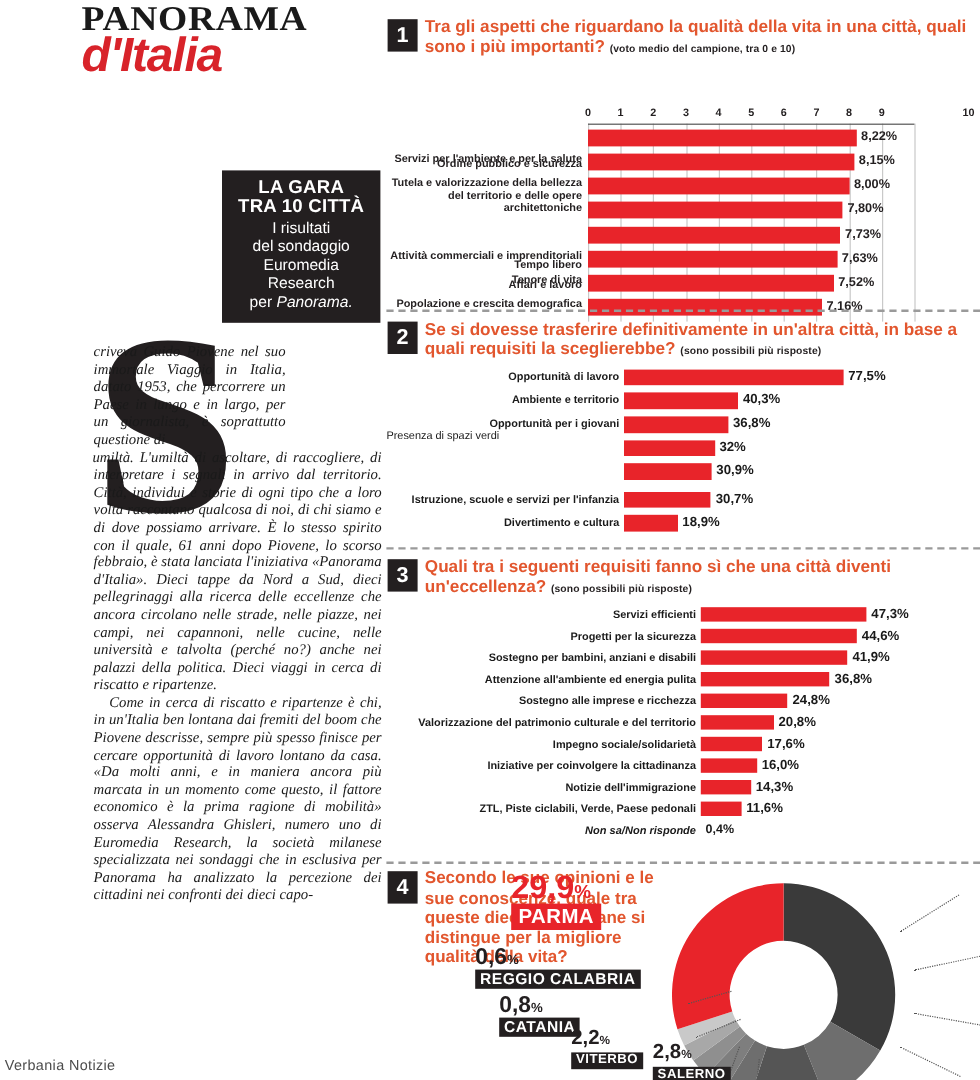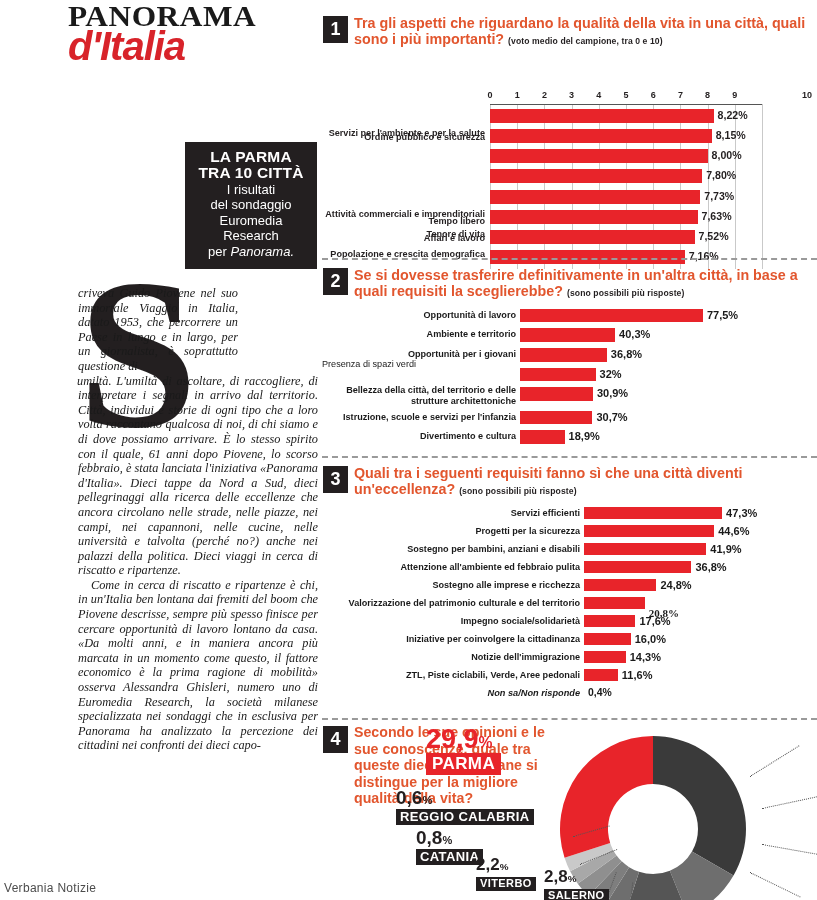--- a/index.html
+++ b/index.html
@@ -140,21 +140,21 @@
 <div class="page">
 
   <div class="left-col">
 
     <div class="masthead">
       <div class="mast-panorama">PANORAMA</div>
       <div class="mast-italia"><span>d'Italia</span></div>
     </div>
 
     <div class="blackbox">
-      <div class="bb-l1">LA PARMA</div>
+      <div class="bb-l1">LA GARA</div>
       <div class="bb-l1">TRA 10 CITTÀ</div>
       <div class="bb-l2">I risultati</div>
       <div class="bb-l2">del sondaggio</div>
       <div class="bb-l2">Euromedia</div>
       <div class="bb-l2">Research</div>
       <div class="bb-l2"><span>per </span><span class="it">Panorama.</span></div>
     </div>
 
     <div class="dropcap">S</div>
 
@@ -204,20 +204,21 @@
             <i style="left: 244.8px; height: 165.6px;"></i>
             <i style="left: 272px; height: 165.6px;"></i>
           </div>
           <div class="c1-plot"></div>
           <div class="c1-lab" style="position: absolute; left: 0px; width: 163px; top: 18px; text-align: right; font-size: 9.1px; font-weight: bold; line-height: 10.3px; margin-top: 24px;">Ordine pubblico e sicurezza</div>
           <div class="c1-bar" style="position: absolute; left: 168px; top: 19px; width: 223.584px; height: 14px; background: rgb(232, 36, 42);"></div>
           <div class="c1-val" style="position: absolute; left: 395.584px; top: 19px; font-size: 10.6px; font-weight: bold;">8,22%</div>
           <div class="c1-lab" style="position: absolute; left: 0px; width: 163px; top: 38.2px; text-align: right; font-size: 9.1px; font-weight: bold; line-height: 10.3px;">Servizi per l'ambiente e per la salute</div>
           <div class="c1-bar" style="position: absolute; left: 168px; top: 39.2px; width: 221.68px; height: 14px; background: rgb(232, 36, 42);"></div>
           <div class="c1-val" style="position: absolute; left: 393.68px; top: 39.2px; font-size: 10.6px; font-weight: bold;">8,15%</div>
+          <div class="c1-lab two" style="position: absolute; left: 0px; width: 163px; top: 58.4px; text-align: right; font-size: 9.1px; font-weight: bold; line-height: 10.3px;">Tutela e valorizzazione della bellezza del territorio e delle opere architettoniche</div>
           <div class="c1-bar" style="position: absolute; left: 168px; top: 59.4px; width: 217.6px; height: 14px; background: rgb(232, 36, 42);"></div>
           <div class="c1-val" style="position: absolute; left: 389.6px; top: 59.4px; font-size: 10.6px; font-weight: bold;">8,00%</div>
           <div class="c1-lab" style="position: absolute; left: 0px; width: 163px; top: 78.6px; text-align: right; font-size: 9.1px; font-weight: bold; line-height: 10.3px; margin-top: 48px;">Tempo libero</div>
           <div class="c1-bar" style="position: absolute; left: 168px; top: 79.6px; width: 212.16px; height: 14px; background: rgb(232, 36, 42);"></div>
           <div class="c1-val" style="position: absolute; left: 384.16px; top: 79.6px; font-size: 10.6px; font-weight: bold;">7,80%</div>
           <div class="c1-lab" style="position: absolute; left: 0px; width: 163px; top: 98.8px; text-align: right; font-size: 9.1px; font-weight: bold; line-height: 10.3px; margin-top: 44px;">Affari e lavoro</div>
           <div class="c1-bar" style="position: absolute; left: 168px; top: 99.8px; width: 210.256px; height: 14px; background: rgb(232, 36, 42);"></div>
           <div class="c1-val" style="position: absolute; left: 382.256px; top: 99.8px; font-size: 10.6px; font-weight: bold;">7,73%</div>
           <div class="c1-lab" style="position: absolute; left: 0px; width: 163px; top: 119px; text-align: right; font-size: 9.1px; font-weight: bold; line-height: 10.3px;">Attività commerciali e imprenditoriali</div>
           <div class="c1-bar" style="position: absolute; left: 168px; top: 120px; width: 207.536px; height: 14px; background: rgb(232, 36, 42);"></div>
@@ -246,21 +247,20 @@
           <div style="position: absolute; left: 384.9px; top: 1px; font-size: 11px; font-weight: bold;">77,5%</div>
           <div style="position: absolute; left: 0px; width: 194px; top: 21.6px; text-align: right; font-size: 9.1px; font-weight: bold; line-height: 10.4px;">Ambiente e territorio</div>
           <div style="position: absolute; left: 198px; top: 20.6px; width: 95.108px; height: 13.5px; background: rgb(232, 36, 42);"></div>
           <div style="position: absolute; left: 297.108px; top: 20.6px; font-size: 11px; font-weight: bold;">40,3%</div>
           <div style="position: absolute; left: 0px; width: 194px; top: 41.2px; text-align: right; font-size: 9.1px; font-weight: bold; line-height: 10.4px;">Opportunità per i giovani</div>
           <div style="position: absolute; left: 198px; top: 40.2px; width: 86.848px; height: 13.5px; background: rgb(232, 36, 42);"></div>
           <div style="position: absolute; left: 288.848px; top: 40.2px; font-size: 11px; font-weight: bold;">36,8%</div>
           <div style="position: absolute; left: 0px; width: 194px; top: 51px; text-align: left; font-size: 9.1px; font-weight: normal; line-height: 10.4px;">Presenza di spazi verdi</div>
           <div style="position: absolute; left: 198px; top: 59.8px; width: 75.52px; height: 13.5px; background: rgb(232, 36, 42);"></div>
           <div style="position: absolute; left: 277.52px; top: 59.8px; font-size: 11px; font-weight: bold;">32%</div>
-          <div style="position: absolute; left: 0px; width: 194px; top: 77.4px; text-align: right; font-size: 9.1px; font-weight: bold; line-height: 10.4px;">Bellezza della città, del territorio e delle strutture architettoniche</div>
           <div style="position: absolute; left: 198px; top: 79.4px; width: 72.924px; height: 13.5px; background: rgb(232, 36, 42);"></div>
           <div style="position: absolute; left: 274.924px; top: 79.4px; font-size: 11px; font-weight: bold;">30,9%</div>
           <div style="position: absolute; left: 0px; width: 194px; top: 104px; text-align: right; font-size: 9.1px; font-weight: bold; line-height: 10.4px;">Istruzione, scuole e servizi per l'infanzia</div>
           <div style="position: absolute; left: 198px; top: 103px; width: 72.452px; height: 13.5px; background: rgb(232, 36, 42);"></div>
           <div style="position: absolute; left: 274.452px; top: 103px; font-size: 11px; font-weight: bold;">30,7%</div>
           <div style="position: absolute; left: 0px; width: 194px; top: 123.6px; text-align: right; font-size: 9.1px; font-weight: bold; line-height: 10.4px;">Divertimento e cultura</div>
           <div style="position: absolute; left: 198px; top: 122.6px; width: 44.604px; height: 13.5px; background: rgb(232, 36, 42);"></div>
           <div style="position: absolute; left: 246.604px; top: 122.6px; font-size: 11px; font-weight: bold;">18,9%</div>
         </div>
     </div>
@@ -277,39 +277,39 @@
       <div class="pc" id="chart3" style="position: relative; top: 6px; height: 194px;">
           <div style="position: absolute; left: 0px; width: 258px; top: 2px; text-align: right; font-size: 9.1px; font-weight: bold; line-height: 10.4px;">Servizi efficienti</div>
           <div style="position: absolute; left: 262px; top: 1px; width: 138.116px; height: 12.6px; background: rgb(232, 36, 42);"></div>
           <div style="position: absolute; left: 404.116px; top: 1px; font-size: 11px; font-weight: bold;">47,3%</div>
           <div style="position: absolute; left: 0px; width: 258px; top: 20px; text-align: right; font-size: 9.1px; font-weight: bold; line-height: 10.4px;">Progetti per la sicurezza</div>
           <div style="position: absolute; left: 262px; top: 19px; width: 130.232px; height: 12.6px; background: rgb(232, 36, 42);"></div>
           <div style="position: absolute; left: 396.232px; top: 19px; font-size: 11px; font-weight: bold;">44,6%</div>
           <div style="position: absolute; left: 0px; width: 258px; top: 38px; text-align: right; font-size: 9.1px; font-weight: bold; line-height: 10.4px;">Sostegno per bambini, anziani e disabili</div>
           <div style="position: absolute; left: 262px; top: 37px; width: 122.348px; height: 12.6px; background: rgb(232, 36, 42);"></div>
           <div style="position: absolute; left: 388.348px; top: 37px; font-size: 11px; font-weight: bold;">41,9%</div>
-          <div style="position: absolute; left: 0px; width: 258px; top: 56px; text-align: right; font-size: 9.1px; font-weight: bold; line-height: 10.4px;">Attenzione all'ambiente ed febbraio pulita</div>
+          <div style="position: absolute; left: 0px; width: 258px; top: 56px; text-align: right; font-size: 9.1px; font-weight: bold; line-height: 10.4px;">Attenzione all'ambiente ed energia pulita</div>
           <div style="position: absolute; left: 262px; top: 55px; width: 107.456px; height: 12.6px; background: rgb(232, 36, 42);"></div>
           <div style="position: absolute; left: 373.456px; top: 55px; font-size: 11px; font-weight: bold;">36,8%</div>
           <div style="position: absolute; left: 0px; width: 258px; top: 74px; text-align: right; font-size: 9.1px; font-weight: bold; line-height: 10.4px;">Sostegno alle imprese e ricchezza</div>
           <div style="position: absolute; left: 262px; top: 73px; width: 72.416px; height: 12.6px; background: rgb(232, 36, 42);"></div>
           <div style="position: absolute; left: 338.416px; top: 73px; font-size: 11px; font-weight: bold;">24,8%</div>
           <div style="position: absolute; left: 0px; width: 258px; top: 92px; text-align: right; font-size: 9.1px; font-weight: bold; line-height: 10.4px;">Valorizzazione del patrimonio culturale e del territorio</div>
           <div style="position: absolute; left: 262px; top: 91px; width: 60.736px; height: 12.6px; background: rgb(232, 36, 42);"></div>
-          <div style="position: absolute; left: 326.736px; top: 101px; font-size: 11px; font-weight: bold; font-family: Liberation Serif, serif;">20,8%</div>
+          <div style="position: absolute; left: 326.736px; top: 91px; font-size: 11px; font-weight: bold;">20,8%</div>
           <div style="position: absolute; left: 0px; width: 258px; top: 110px; text-align: right; font-size: 9.1px; font-weight: bold; line-height: 10.4px;">Impegno sociale/solidarietà</div>
           <div style="position: absolute; left: 262px; top: 109px; width: 51.392px; height: 12.6px; background: rgb(232, 36, 42);"></div>
           <div style="position: absolute; left: 317.392px; top: 109px; font-size: 11px; font-weight: bold;">17,6%</div>
           <div style="position: absolute; left: 0px; width: 258px; top: 128px; text-align: right; font-size: 9.1px; font-weight: bold; line-height: 10.4px;">Iniziative per coinvolgere la cittadinanza</div>
           <div style="position: absolute; left: 262px; top: 127px; width: 46.72px; height: 12.6px; background: rgb(232, 36, 42);"></div>
           <div style="position: absolute; left: 312.72px; top: 127px; font-size: 11px; font-weight: bold;">16,0%</div>
           <div style="position: absolute; left: 0px; width: 258px; top: 146px; text-align: right; font-size: 9.1px; font-weight: bold; line-height: 10.4px;">Notizie dell'immigrazione</div>
           <div style="position: absolute; left: 262px; top: 145px; width: 41.756px; height: 12.6px; background: rgb(232, 36, 42);"></div>
           <div style="position: absolute; left: 307.756px; top: 145px; font-size: 11px; font-weight: bold;">14,3%</div>
-          <div style="position: absolute; left: 0px; width: 258px; top: 164px; text-align: right; font-size: 9.1px; font-weight: bold; line-height: 10.4px;">ZTL, Piste ciclabili, Verde, Aree pedonali</div>
+          <div style="position: absolute; left: 0px; width: 258px; top: 164px; text-align: right; font-size: 9.1px; font-weight: bold; line-height: 10.4px;">ZTL, Piste ciclabili, Verde, Paese pedonali</div>
           <div style="position: absolute; left: 262px; top: 163px; width: 33.872px; height: 12.6px; background: rgb(232, 36, 42);"></div>
           <div style="position: absolute; left: 299.872px; top: 163px; font-size: 11px; font-weight: bold;">11,6%</div>
           <div style="position: absolute; left: 0px; width: 258px; top: 182px; text-align: right; font-size: 9.2px; font-style: italic; font-weight: bold;">Non sa/Non risponde</div>
           <div style="position: absolute; left: 266px; top: 181px; font-size: 10.4px; font-weight: bold;">0,4%</div>
         </div>
     </div>
 
     <div class="dashrule" style="top:718px;"></div>
     <div class="section" id="sec4" style="top:726px;height:174px;">
       <div class="sec-head">

